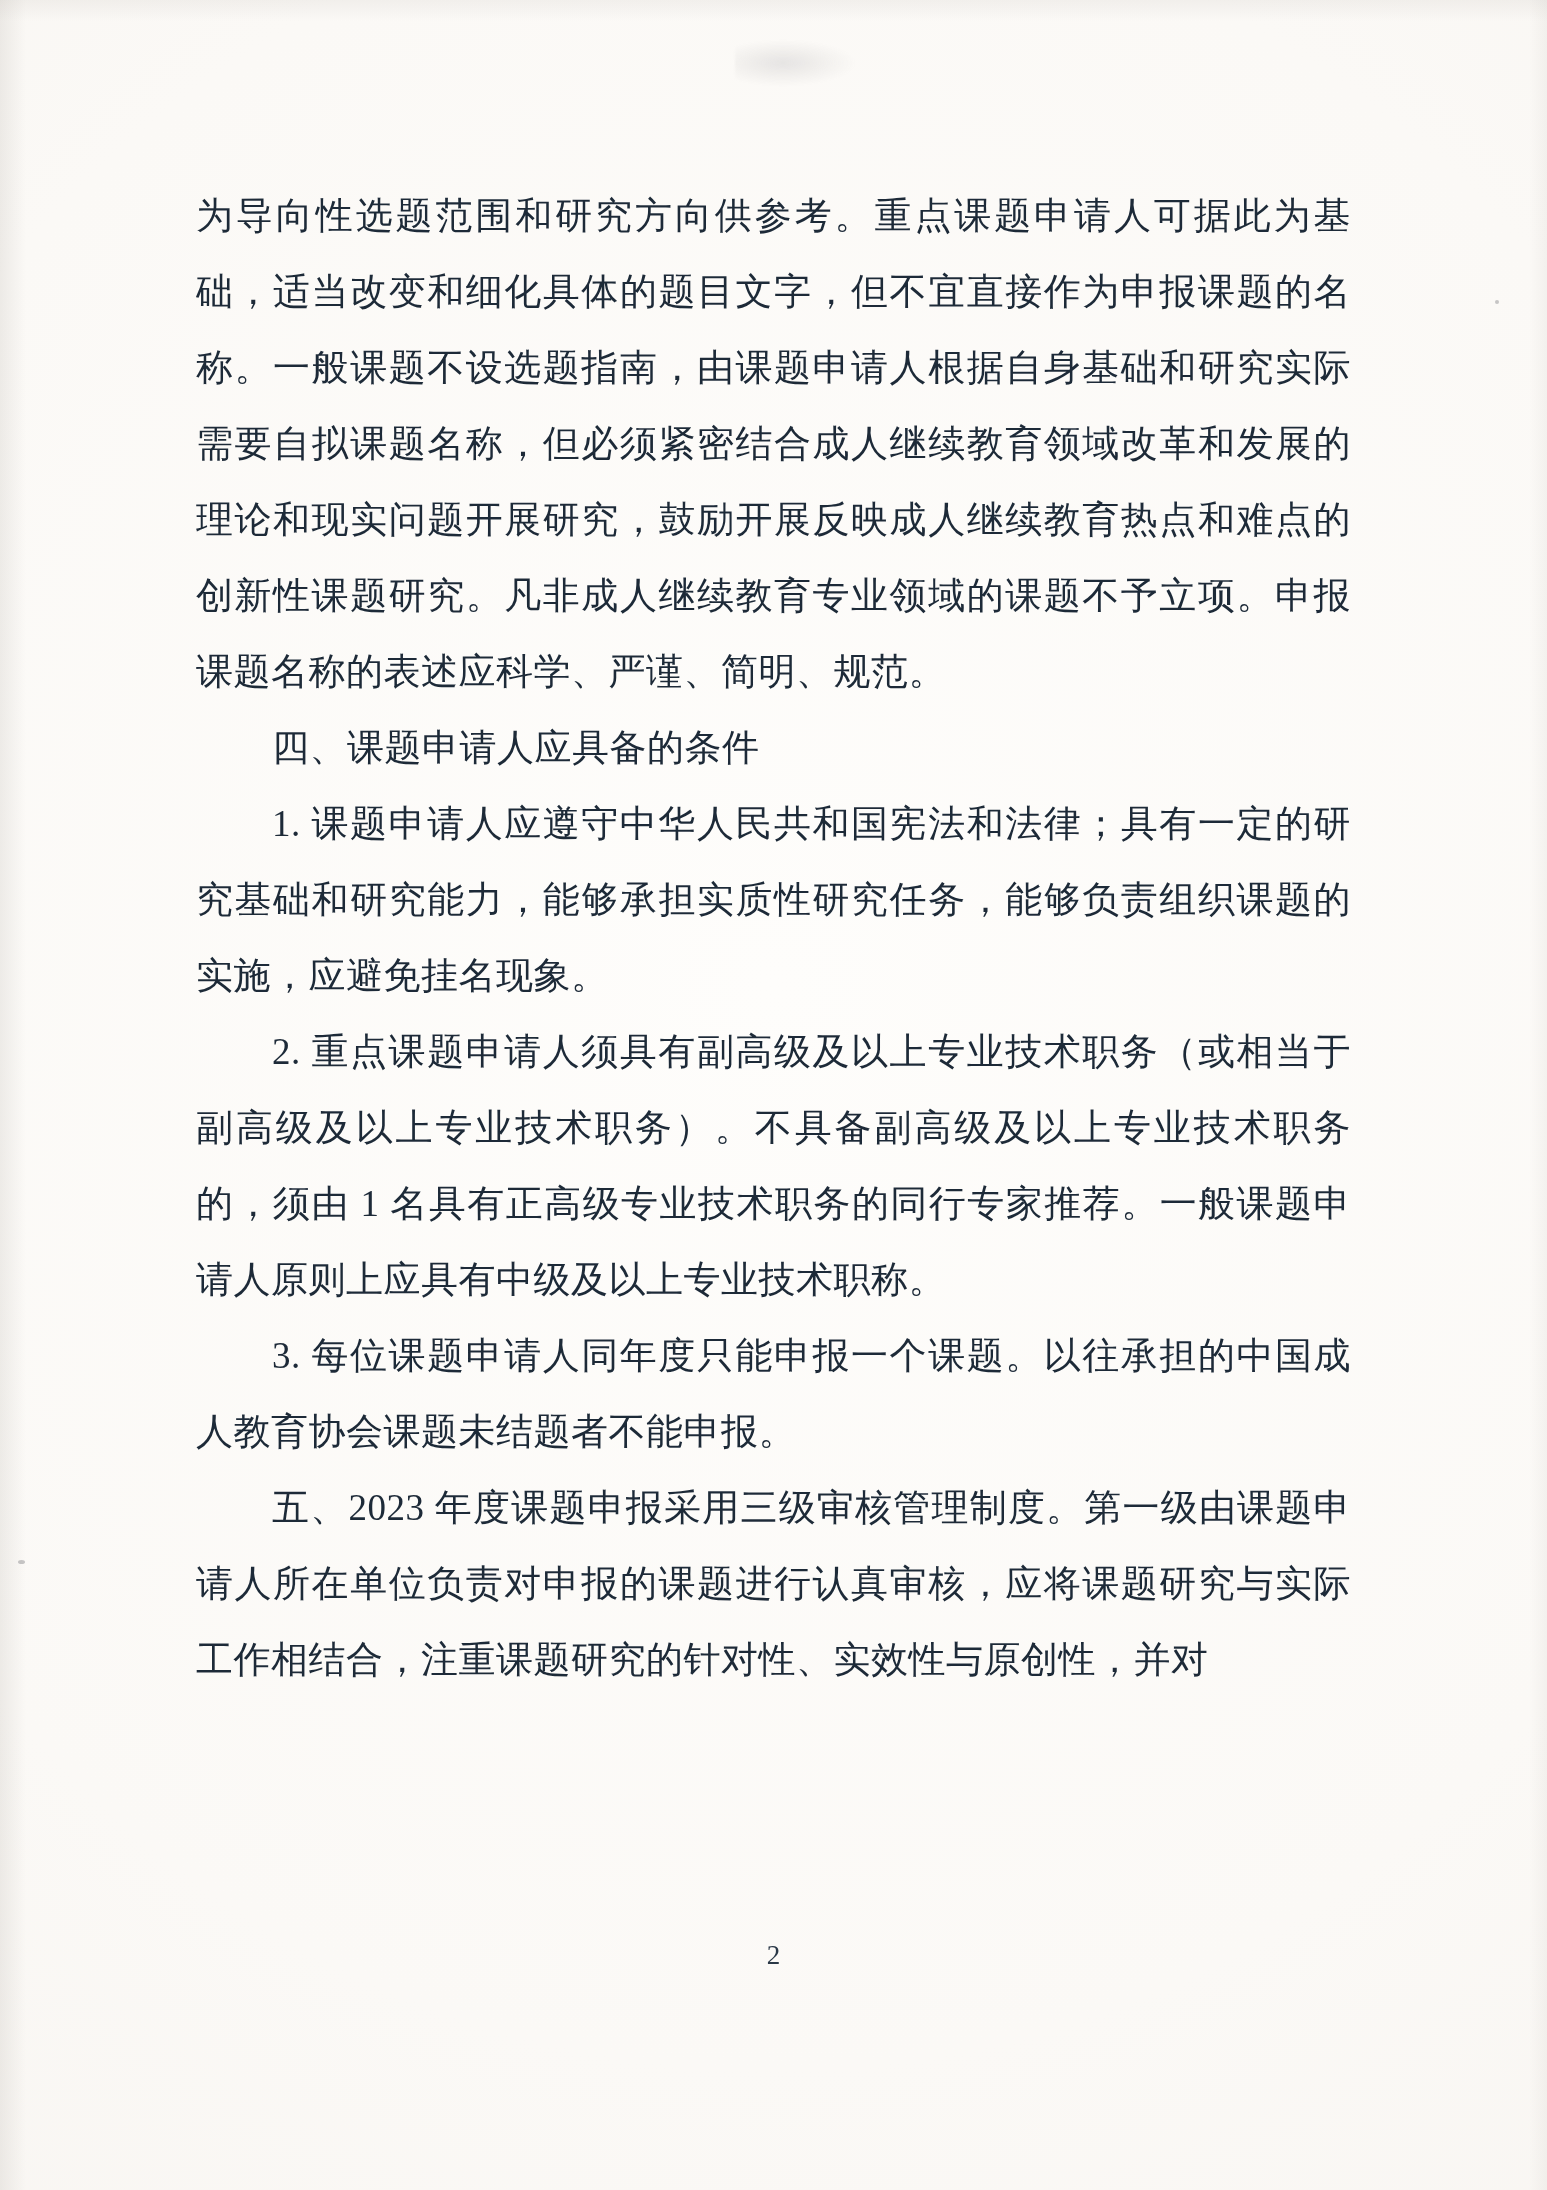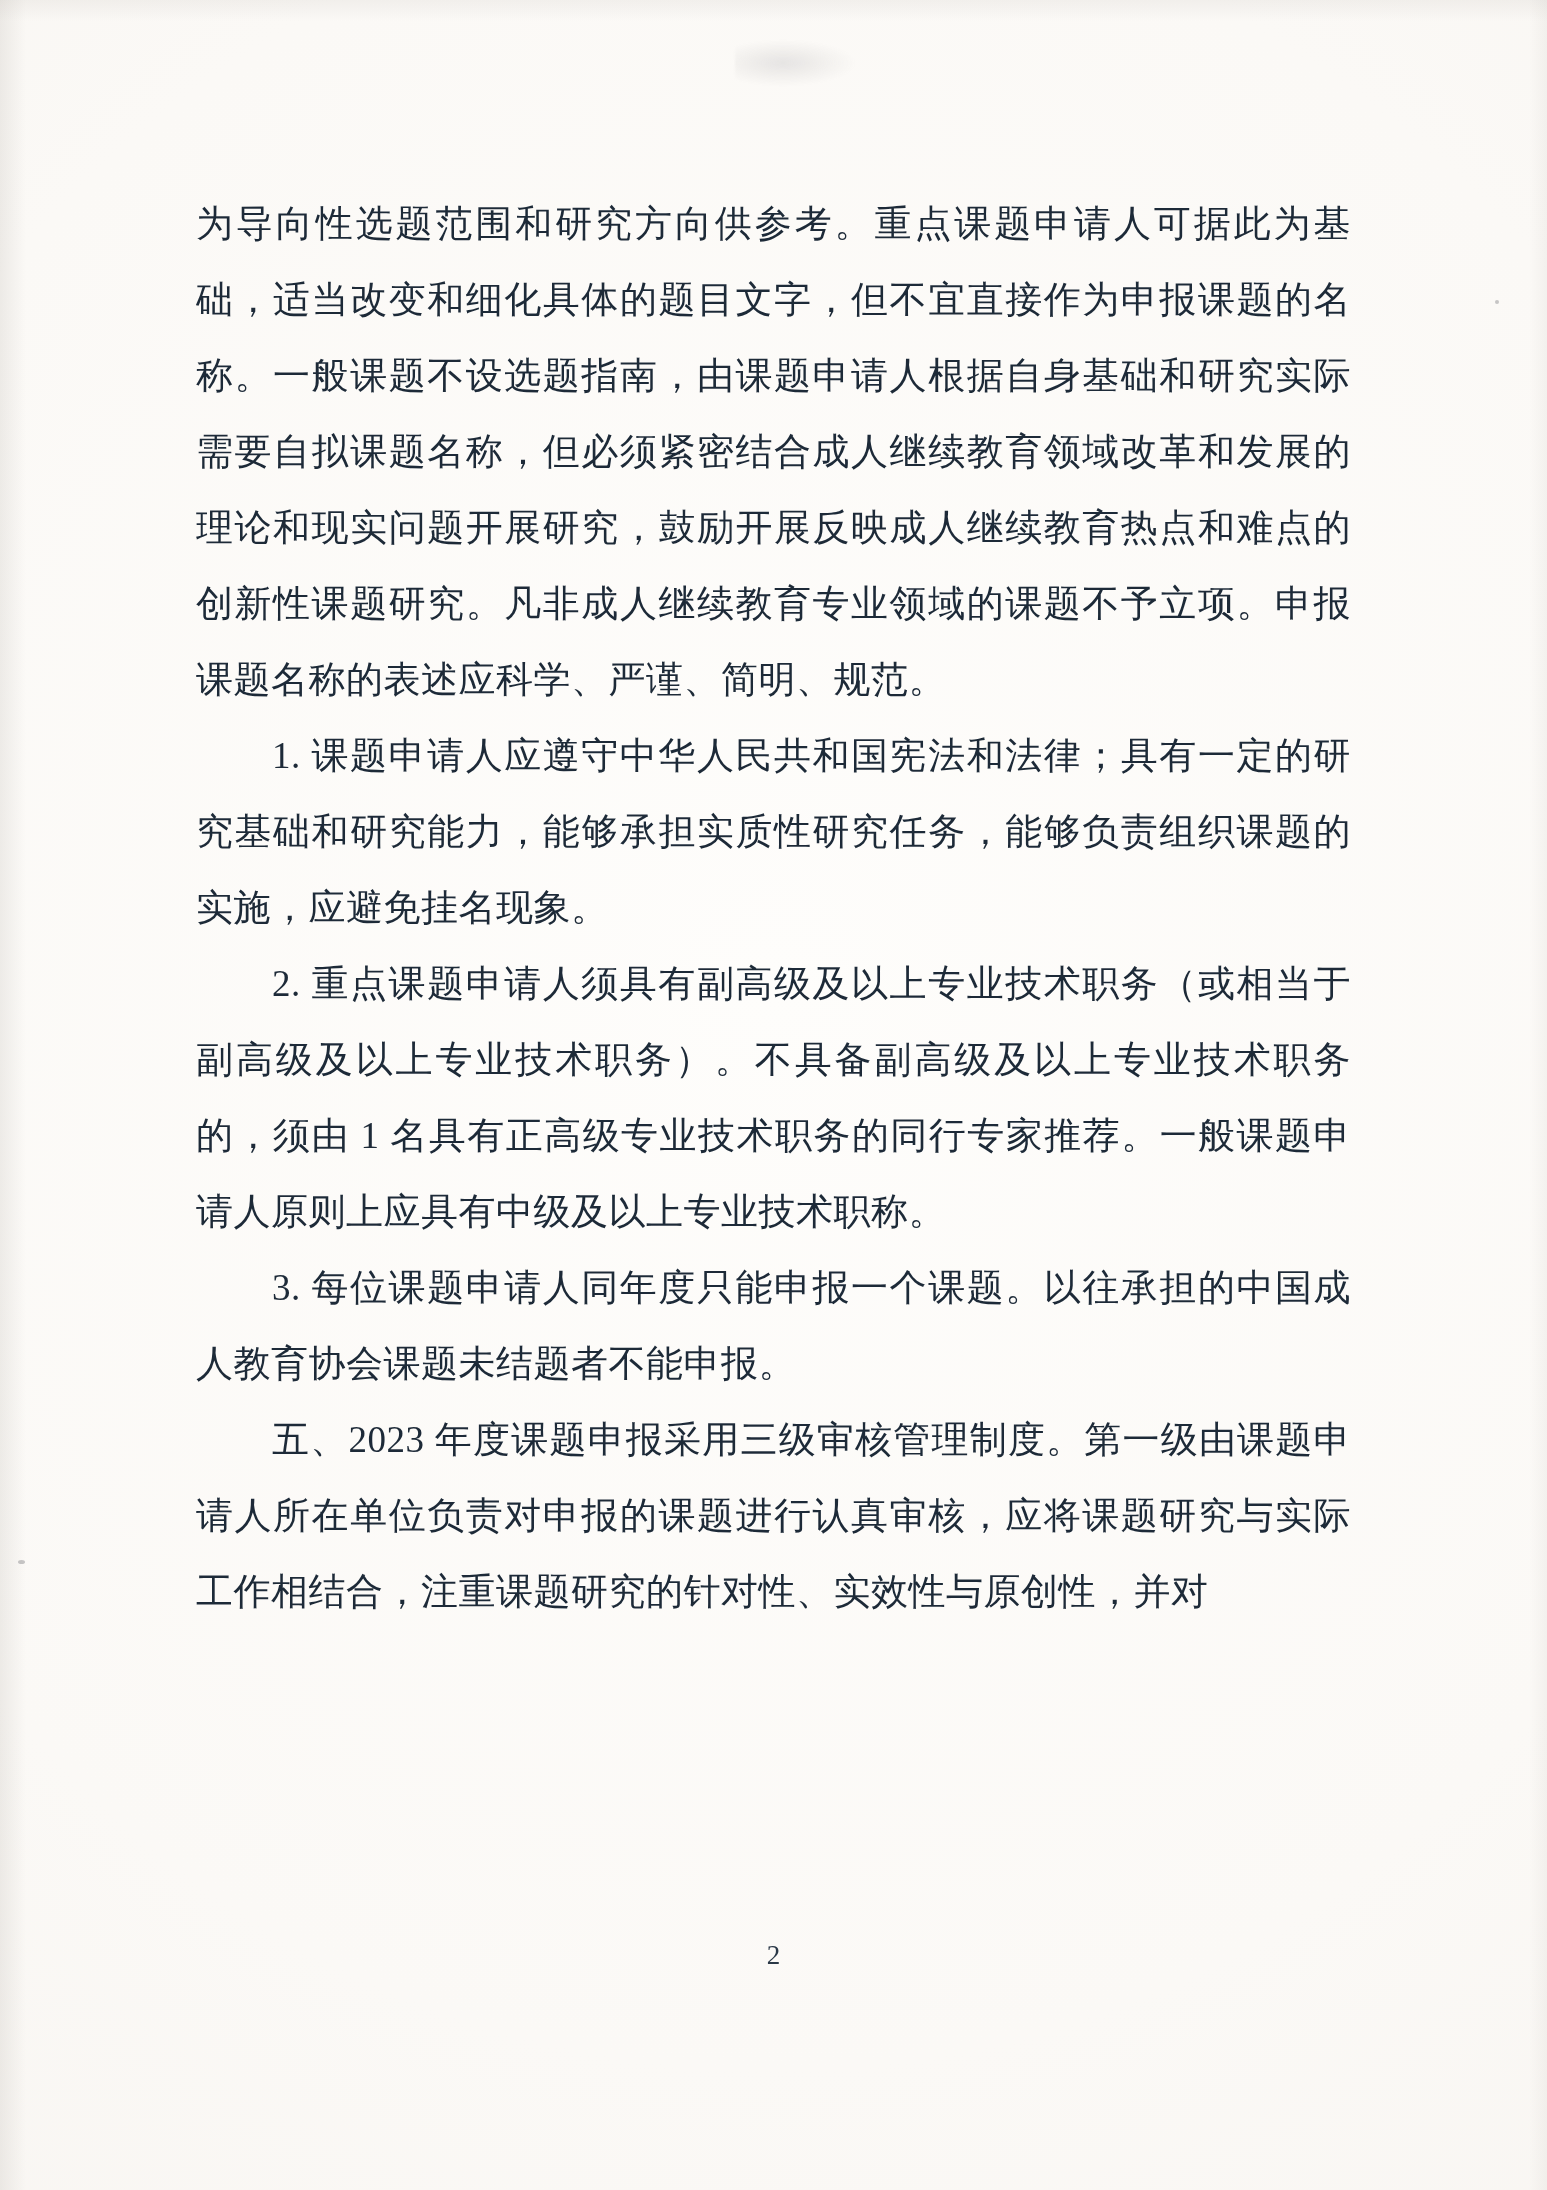--- a/index.html
+++ b/index.html
@@ -46,21 +46,21 @@
   .speck {
     position: absolute;
     background: rgba(100,100,105,0.35);
     border-radius: 50%;
     pointer-events: none;
   }
 
   #content {
     position: absolute;
     left: 196px;
-    top: 186px;
+    top: 178px;
     width: 1155px;
   }
 
   p.para {
     margin: 0 0 0 0;
     font-size: 37px;
     line-height: 76px;
     color: #1d2a38;
     letter-spacing: 0.5px;
     text-align: justify;
@@ -85,20 +85,21 @@
 </head>
 <body>
 
 <div id="page">
   <div class="smudge"></div>
   <div class="speck" style="left:18px; top:1560px; width:7px; height:4px;"></div>
   <div class="speck" style="left:1495px; top:300px; width:4px; height:4px;"></div>
 
   <div id="content">
     <p class="para">为导向性选题范围和研究方向供参考。重点课题申请人可据此为基础，适当改变和细化具体的题目文字，但不宜直接作为申报课题的名称。一般课题不设选题指南，由课题申请人根据自身基础和研究实际需要自拟课题名称，但必须紧密结合成人继续教育领域改革和发展的理论和现实问题开展研究，鼓励开展反映成人继续教育热点和难点的创新性课题研究。凡非成人继续教育专业领域的课题不予立项。申报课题名称的表述应科学、严谨、简明、规范。</p>
+    <p class="para indent">四、课题申请人应具备的条件</p>
     <p class="para indent">1. 课题申请人应遵守中华人民共和国宪法和法律；具有一定的研究基础和研究能力，能够承担实质性研究任务，能够负责组织课题的实施，应避免挂名现象。</p>
     <p class="para indent">2. 重点课题申请人须具有副高级及以上专业技术职务（或相当于副高级及以上专业技术职务）。不具备副高级及以上专业技术职务的，须由 1 名具有正高级专业技术职务的同行专家推荐。一般课题申请人原则上应具有中级及以上专业技术职称。</p>
     <p class="para indent">3. 每位课题申请人同年度只能申报一个课题。以往承担的中国成人教育协会课题未结题者不能申报。</p>
     <p class="para indent">五、2023 年度课题申报采用三级审核管理制度。第一级由课题申请人所在单位负责对申报的课题进行认真审核，应将课题研究与实际工作相结合，注重课题研究的针对性、实效性与原创性，并对</p>
   </div>
 
   <div id="pagenum">2</div>
 </div>
 
 </body></html>

